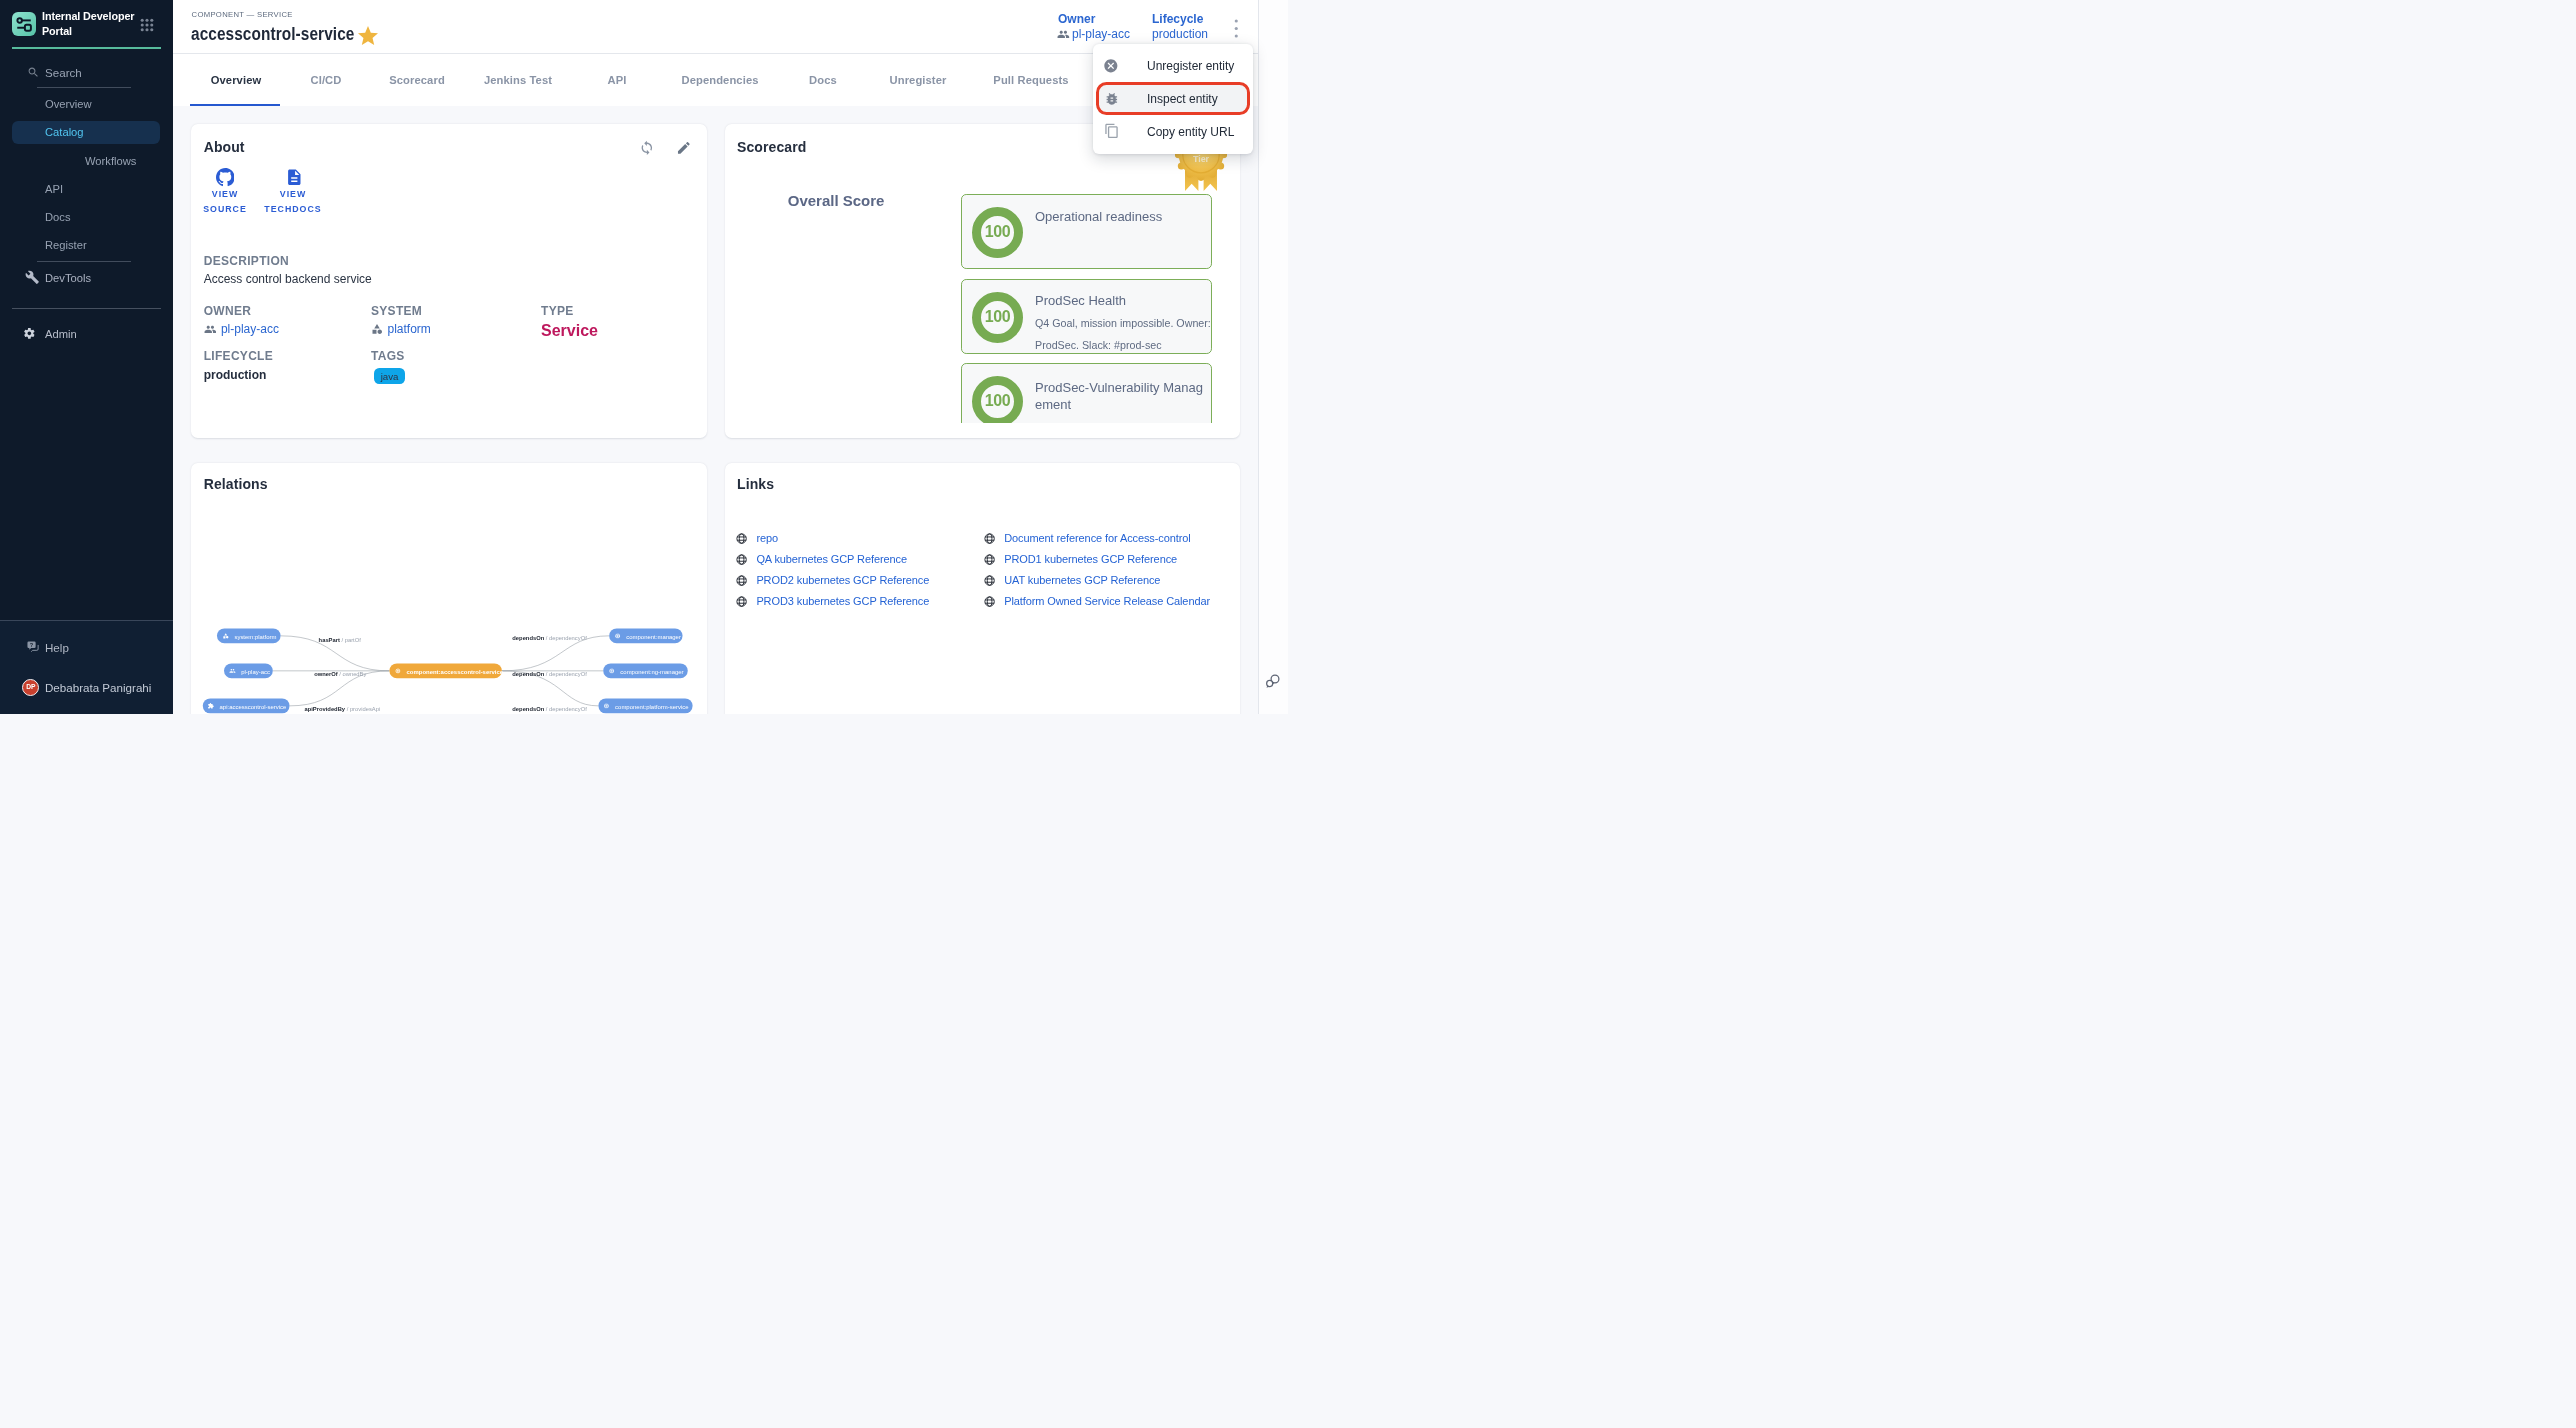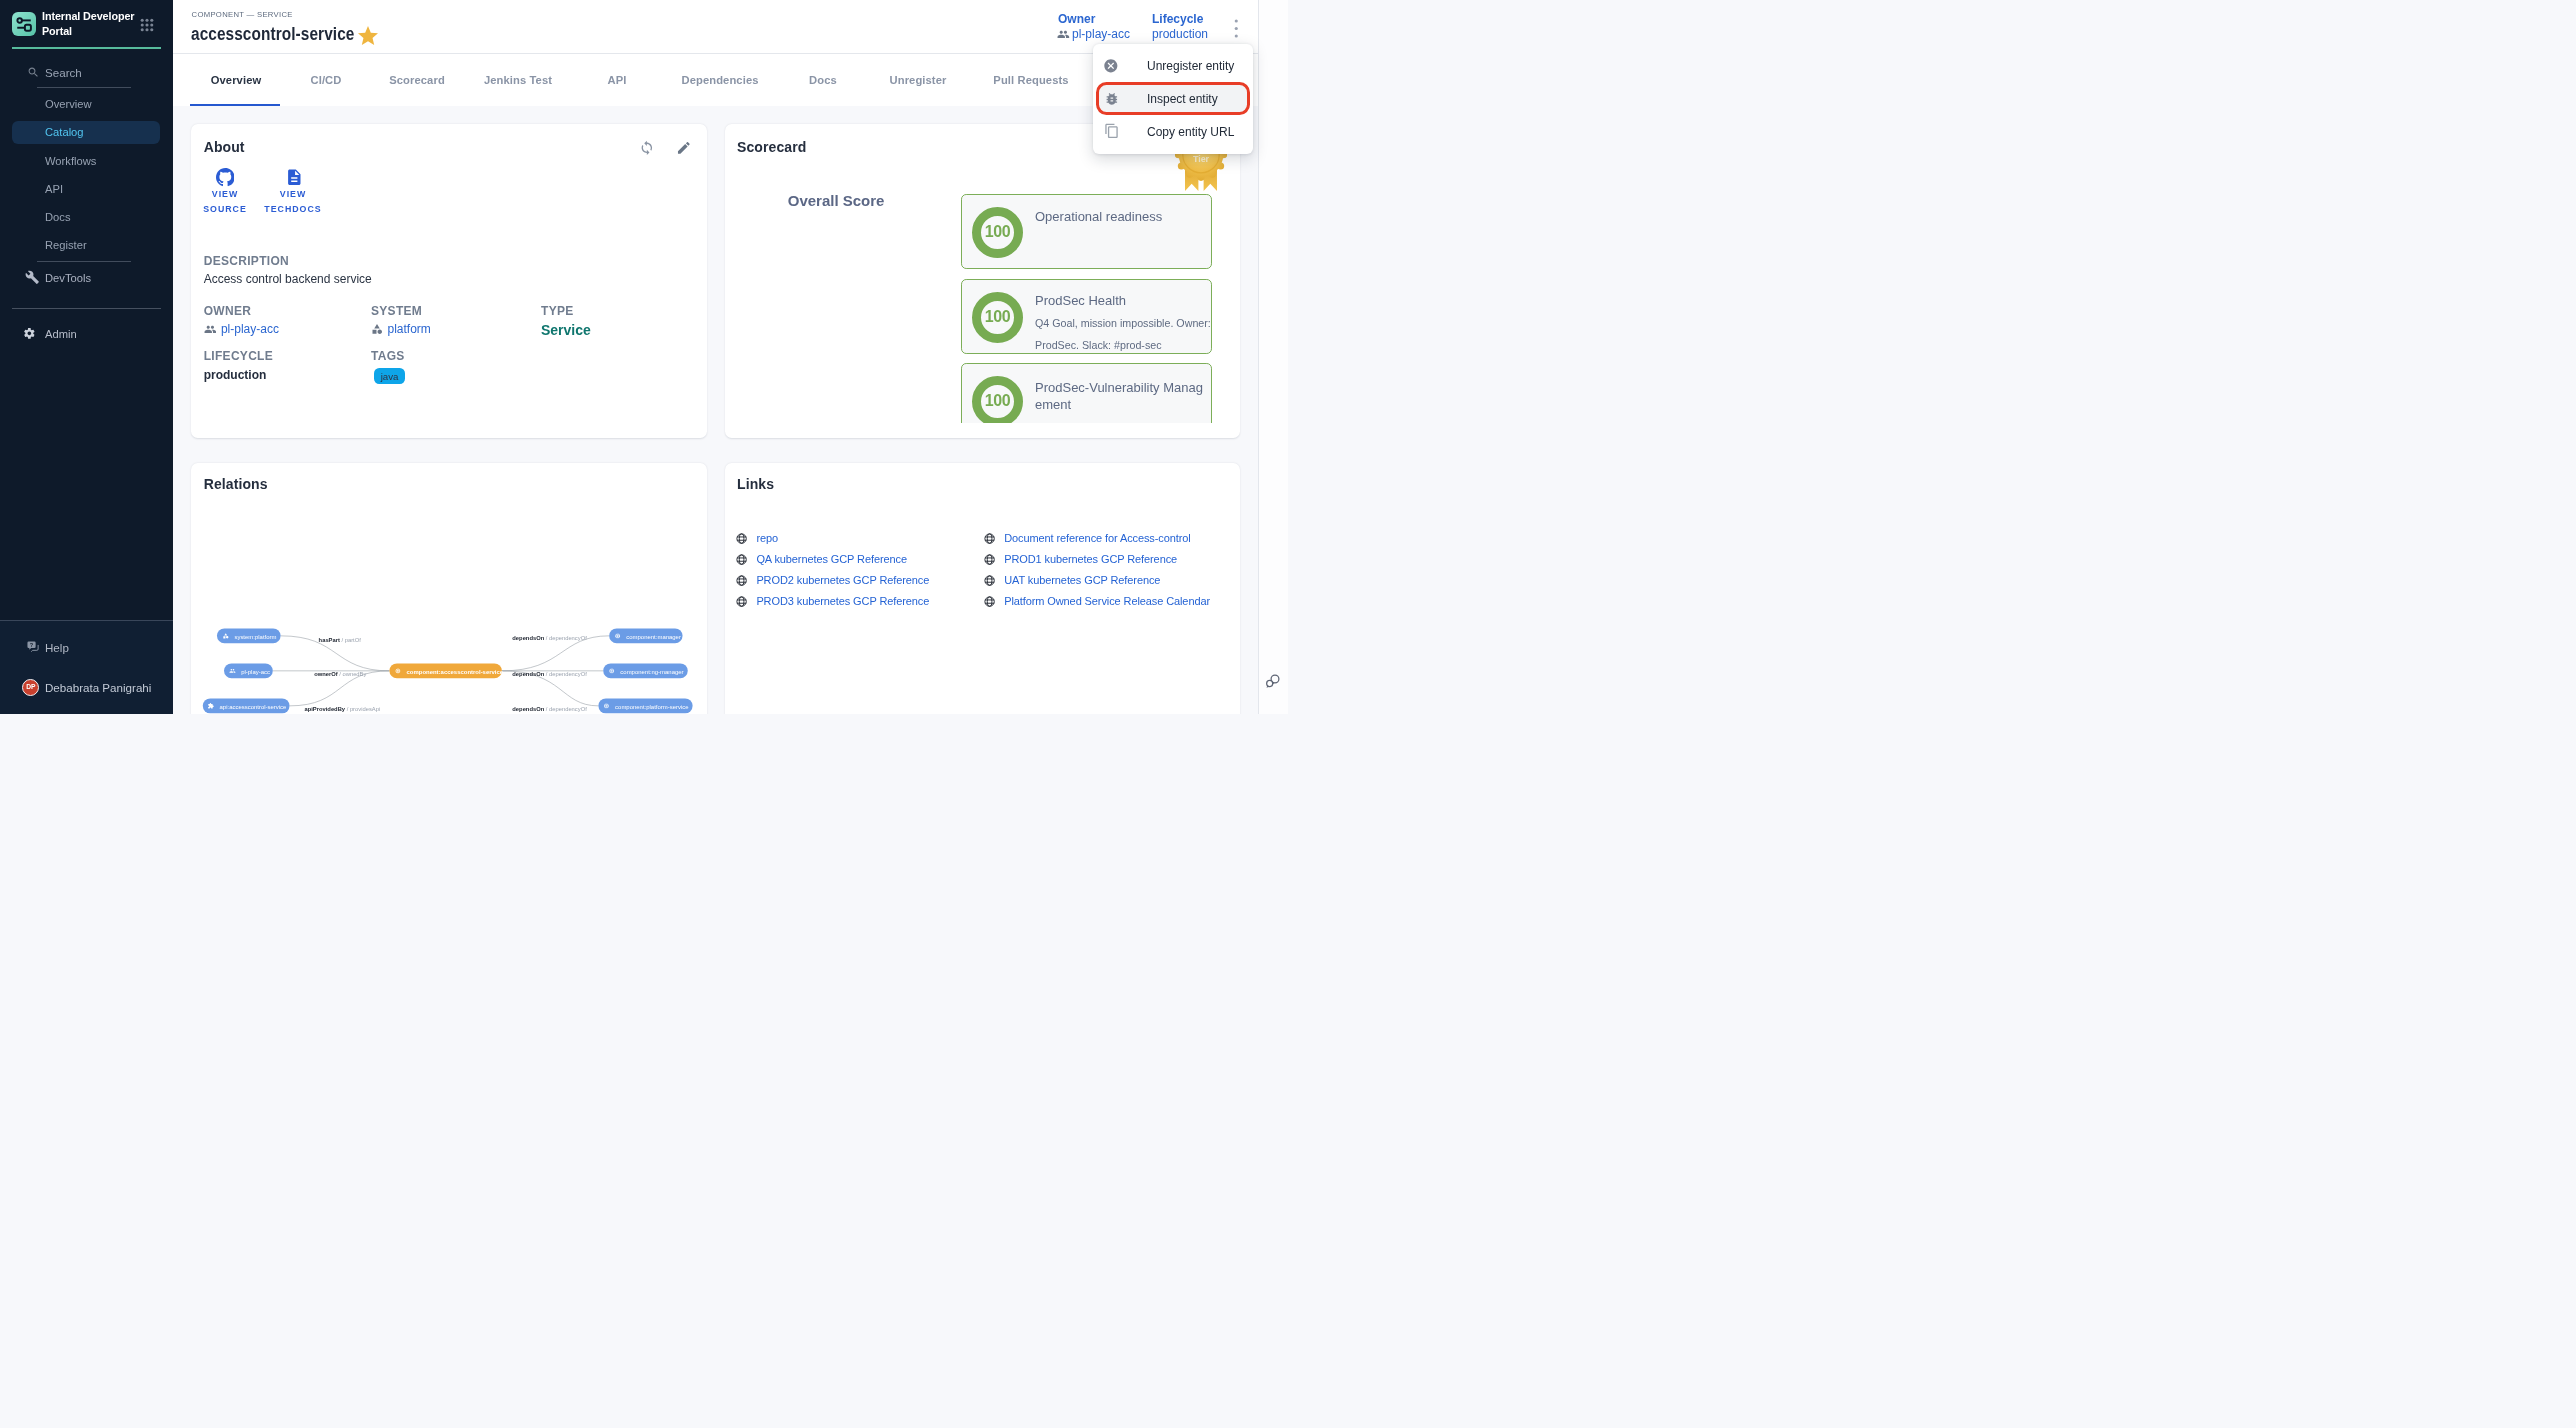--- a/index.html
+++ b/index.html
@@ -110,21 +110,21 @@
           <path fill="#6b7686" d="M16 11c1.66 0 2.99-1.34 2.99-3S17.66 5 16 5c-1.66 0-3 1.34-3 3s1.34 3 3 3zm-8 0c1.66 0 2.99-1.34 2.99-3S9.66 5 8 5C6.34 5 5 6.34 5 8s1.34 3 3 3zm0 2c-2.33 0-7 1.17-7 3.5V19h14v-2.5c0-2.33-4.67-3.5-7-3.5zm8 0c-.29 0-.62.02-.97.05 1.16.84 1.97 1.97 1.97 3.45V19h6v-2.5c0-2.33-4.67-3.5-7-3.5z"></path>
         </svg><span style="font-size:12px;" class="blue">pl-play-acc</span>
     </div>
     <div class="caps abs" style="left:180px; top:180px;">SYSTEM</div>
     <div class="abs" style="left:180px; top:198px;">
       <svg style="vertical-align:-2.2px; margin-right:4.5px;" width="12" height="12" viewBox="0 0 24 24">
           <path fill="#6b7686" d="M12 2l-5.5 9h11L12 2zm5.5 20c2.49 0 4.5-2.01 4.5-4.5S19.99 13 17.5 13 13 15.01 13 17.5s2.01 4.5 4.5 4.5zM3 21.5h8v-8H3v8z"></path>
         </svg><span style="font-size:12px;" class="blue">platform</span>
     </div>
     <div class="caps abs" style="left:350px; top:180px;">TYPE</div>
-    <div class="abs" style="left:350px; top:198px; font-size:14px; font-weight:700; color:#0f766e;">Service</div>
+    <div class="abs" style="left:350px; top:198px; font-size:16px; font-weight:700; color:#be185d;">Service</div>
     <div class="caps abs" style="left:12.7px; top:225px;">LIFECYCLE</div>
     <div class="abs" style="left:12.7px; top:244px; font-size:12px; font-weight:700; color:#252e3e;">production</div>
     <div class="caps abs" style="left:180px; top:225px;">TAGS</div>
     <div class="abs" style="left:183px; top:244px; background:#0ea5e9; border-radius:5.2px; padding:2.6px 6.7px; font-size:9.7px; color:#2c3447;">java</div>
   </div>
 
   <div class="card" id="scorecard" style="left:552px; top:124px; width:515px; height:314px; overflow:hidden;">
     <div class="cardtitle abs" style="left:12px; top:14.5px;">Scorecard</div>
 
     <svg class="abs" style="left:450px; top:0.4px;" width="52" height="71" viewBox="0 0 70 95">
@@ -344,21 +344,21 @@
 
   <svg class="abs" style="left:27px; top:66px;" width="12.7" height="12.7" viewBox="0 0 24 24">
       <path fill="#77818f" d="M15.5 14h-.79l-.28-.27C15.41 12.59 16 11.11 16 9.5 16 5.91 13.09 3 9.5 3S3 5.91 3 9.5 5.91 16 9.5 16c1.61 0 3.09-.59 4.23-1.57l.27.28v.79l5 4.99L20.49 19l-4.99-5zm-6 0C7.01 14 5 11.99 5 9.5S7.01 5 9.5 5 14 7.01 14 9.5 11.99 14 9.5 14z"></path>
     </svg>
   <div class="sb-item sb-text" style="top:72px; font-size:11.6px; color:#9aa4b4;">Search</div>
   <div class="abs" style="left:37px; top:87px; width:94px; height:0.7px; background:#414c5c;"></div>
 
   <div class="sb-item sb-text" style="top:104px;">Overview</div>
   <div class="abs" style="left:12.3px; top:121px; width:148px; height:23px; background:#16304e; border-radius:6px;"></div>
   <div class="sb-item" style="top:132px; font-size:11.2px; color:#52c5f0;">Catalog</div>
-  <div class="sb-item sb-text" style="top:161px;">Workflows</div>
+  <div class="sb-item sb-text" style="top:161px;margin-left:40px;">Workflows</div>
   <div class="sb-item sb-text" style="top:189px;">API</div>
   <div class="sb-item sb-text" style="top:217px;">Docs</div>
   <div class="sb-item sb-text" style="top:245px;">Register</div>
   <div class="abs" style="left:37px; top:261px; width:94px; height:0.7px; background:#414c5c;"></div>
 
   <svg class="abs" style="left:24.6px; top:270px;" width="14.5" height="14.5" viewBox="0 0 24 24">
       <path fill="#b3bac8" d="M22.7 19l-9.1-9.1c.9-2.3.4-5-1.5-6.9-2-2-5-2.4-7.4-1.3L9 6 6 9 1.6 4.7C.4 7.1.9 10.1 2.9 12.1c1.9 1.9 4.6 2.4 6.9 1.5l9.1 9.1c.4.4 1 .4 1.4 0l2.3-2.3c.5-.4.5-1.1.1-1.4z"></path>
     </svg>
   <div class="sb-item" style="top:278px; font-size:11.2px; color:#aab1c0;">DevTools</div>
   <div class="abs" style="left:12px; top:308px; width:149px; height:0.7px; background:#46505f;"></div>

